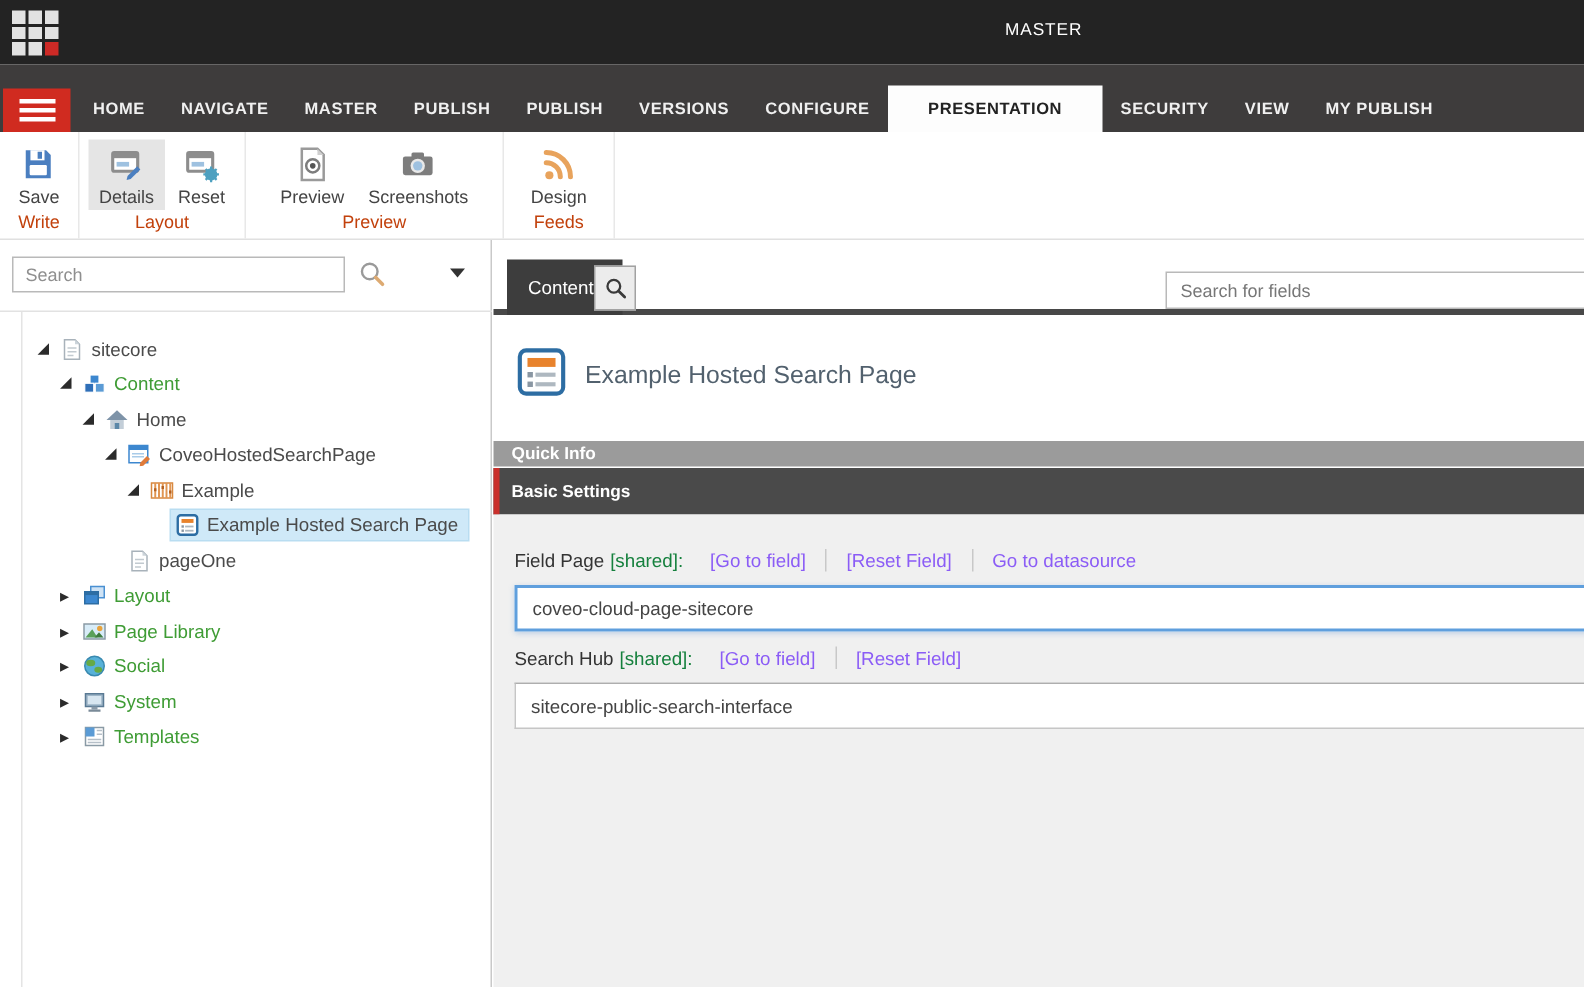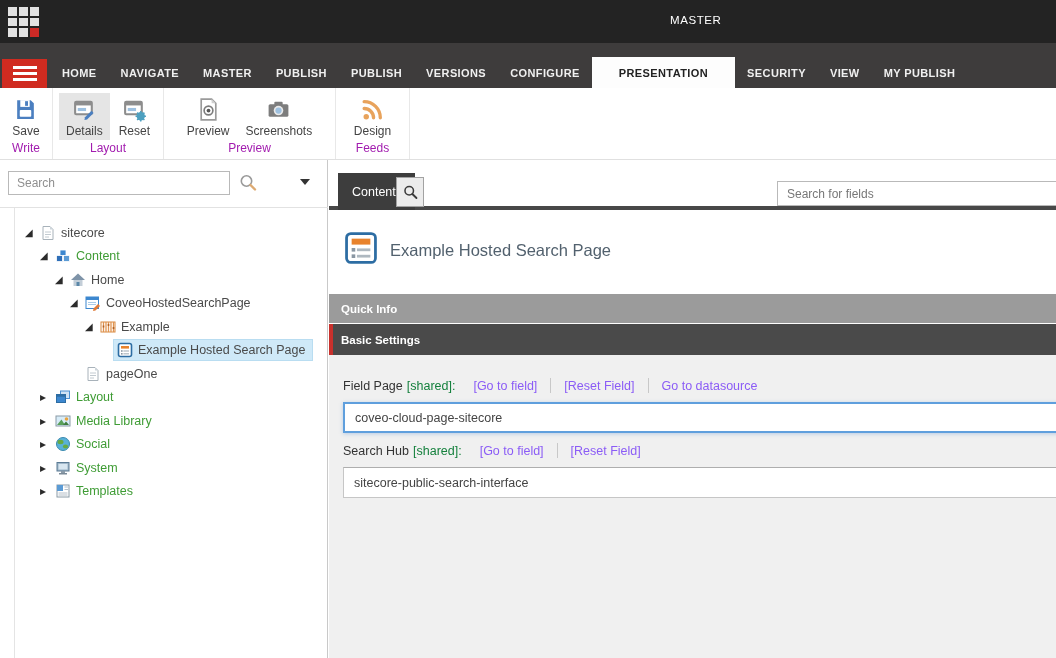--- a/index.html
+++ b/index.html
@@ -26,21 +26,21 @@
 
   
   .ribbon { position:absolute; left:0; top:88px; width:1056px; height:72px; background:#fff;
     border-bottom:1px solid #e0e0e0; display:flex; }
   .rgroup { position:relative; height:100%; border-right:1px solid #e8e8e8; }
   .rbtns { display:flex; justify-content:center; align-items:center; padding-top:4px; gap:2px; height:52px; }
   .rbtn { display:flex; flex-direction:column; align-items:center; gap:2px; padding:4px 7px 2px;
     font-size:12px; color:#444; cursor:pointer; }
   .rbtn.active { background:#e5e5e5; }
   .rbtn svg { width:25px; height:25px; }
-  .glabel { position:absolute; bottom:4px; left:0; width:100%; text-align:center; color:#a21caf; font-size:12px; }
+  .glabel { position:absolute; bottom:4px; left:0; width:100%; text-align:center; color:#c2410c; font-size:12px; }
 
   
   .sidebar { position:absolute; left:0; top:160px; width:328px; height:498px; background:#fff;
     border-right:1px solid #c9c9c9; }
   .sb-search-input { position:absolute; left:8px; top:11px; width:222px; height:24px;
     border:1px solid #b9b9b9; font-size:12px; color:#555; padding:0 8px; outline:none; }
   .sb-search-input::placeholder { color:#8f8f8f; }
   .sb-mag { position:absolute; left:237px; top:12px; width:22px; height:22px; cursor:pointer; }
   .sb-caret { position:absolute; left:300px; top:19px; width:0; height:0; cursor:pointer;
     border-left:5px solid transparent; border-right:5px solid transparent; border-top:6px solid #333; }
@@ -66,21 +66,21 @@
     border:1px solid #a2a2a2; display:flex; align-items:center; justify-content:center; cursor:pointer; }
   .fsearch-btn svg { width:17px; height:17px; }
   .field-search { position:absolute; left:448px; right:-6px; top:21px; height:25px;
     border:1px solid #b9b9b9; font-size:12px; color:#777; padding:0 9px; outline:none; }
   .field-search::placeholder { color:#777; }
 
   .title-sec { position:relative; height:84px; flex:0 0 auto; background:#fff; }
   .item-icon { position:absolute; left:15px; top:21px; width:34px; height:34px; }
   .item-title { position:absolute; left:61px; top:31px; font-size:16.5px; font-weight:400; color:#52616e; }
 
-  .qinfo { height:29px; margin-bottom:1px; background:#9b9b9b; color:#fff; font-size:11.5px; font-weight:700;
+  .qinfo { height:17px; margin-bottom:1px; background:#9b9b9b; color:#fff; font-size:11.5px; font-weight:700;
     display:flex; align-items:center; padding-left:12px; cursor:pointer; flex:0 0 auto; }
   .bsettings { height:31px; background:#4a4a4a; border-left:4px solid #c9302c; color:#fff; font-size:11.5px;
     font-weight:700; display:flex; align-items:center; padding-left:8px; cursor:pointer; flex:0 0 auto; }
 
   .fields { flex:1; background:#f0f0f0; padding:23px 0 0 14px; overflow:hidden; }
   .frow-label { display:flex; align-items:center; font-size:12.5px; color:#333; }
   .flabel { font-weight:400; }
   .fshared { color:#15803d; margin-left:4px; }
   .flink { color:#8b5cf6; cursor:pointer; text-decoration:none; }
   .flink.first { margin-left:18px; }
@@ -314,21 +314,21 @@
     </div>
 
     <div class="trow" style="padding-left:25px">
       <span class="twisty col">▸</span>
       <svg class="ticon" viewBox="0 0 16 16">
         <rect x="1" y="3" width="14" height="10" fill="#d8ecf8" stroke="#8a9aa5"></rect>
         <circle cx="11.5" cy="6" r="1.8" fill="#e8a33d"></circle>
         <polygon points="2,12 6.5,6.5 10,12" fill="#5aa05a"></polygon>
         <polygon points="8,12 11,8.5 14,12" fill="#3f7c3f"></polygon>
       </svg>
-      <span class="tlabel green">Media Library</span>
+      <span class="tlabel green">Page Library</span>
     </div>
 
     <div class="trow" style="padding-left:25px">
       <span class="twisty col">▸</span>
       <svg class="ticon" viewBox="0 0 16 16">
         <circle cx="8" cy="8" r="6.5" fill="#58b1d8" stroke="#3a8ab0"></circle>
         <ellipse cx="5.5" cy="6" rx="3" ry="2.2" fill="#66aa44"></ellipse>
         <ellipse cx="10.5" cy="10.5" rx="2.6" ry="2" fill="#66aa44"></ellipse>
       </svg>
       <span class="tlabel green">Social</span>

